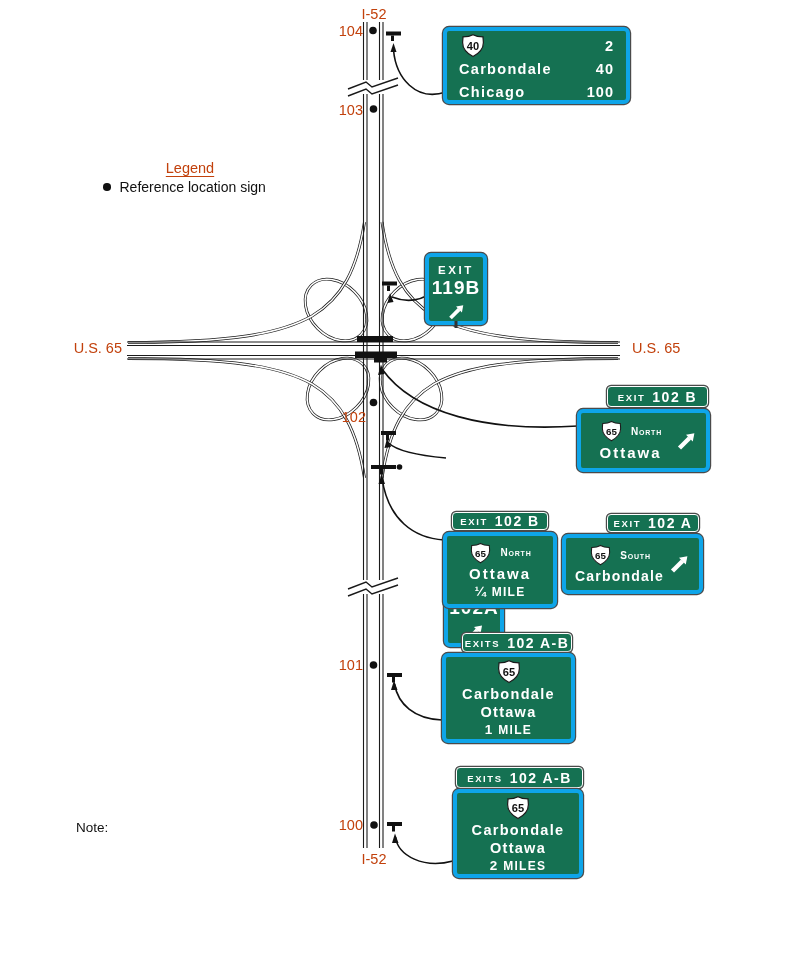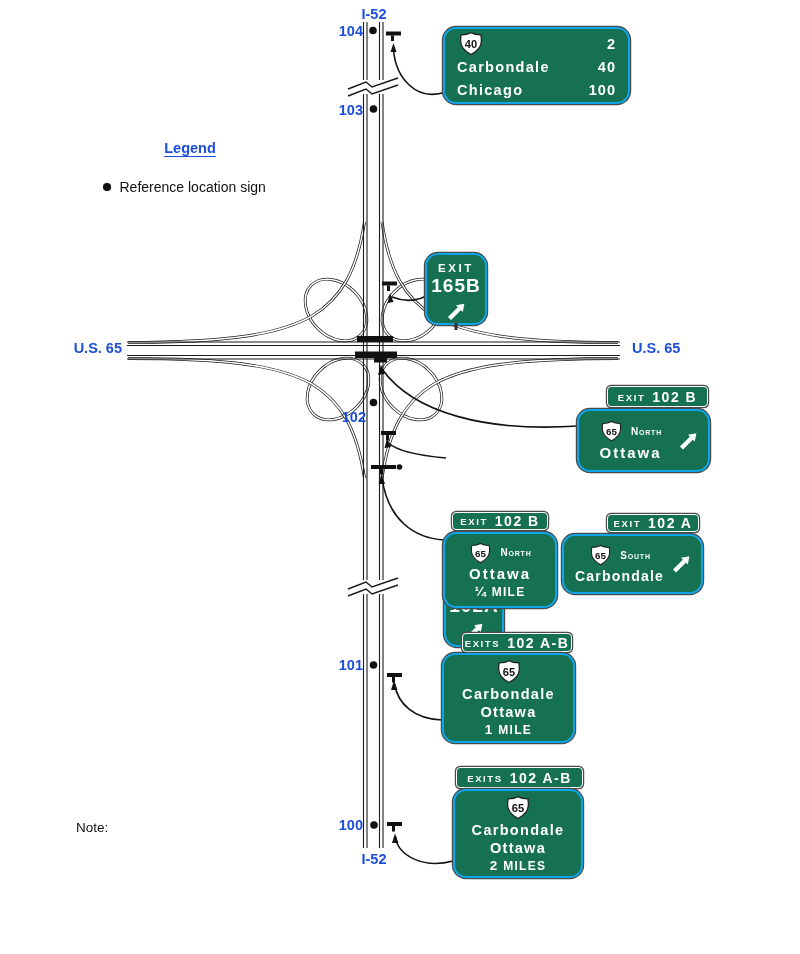--- a/index.html
+++ b/index.html
@@ -5,26 +5,26 @@
   html,body{margin:0;padding:0;background:#fff;}
   body{width:800px;height:954px;position:relative;overflow:hidden;
        font-family:"Liberation Sans","DejaVu Sans",sans-serif;color:#111;}
   #diagram-svg{position:absolute;left:0;top:0;}
   .ro{fill:none;stroke:#1a1a1a;stroke-width:2.9;}
   .ri{fill:none;stroke:#fff;stroke-width:1.5;}
   .road{stroke:#1a1a1a;stroke-width:1.1;}
   .zig{fill:none;stroke:#1a1a1a;stroke-width:1.4;}
   .callout{fill:none;stroke:#111;stroke-width:1.6;}
   .ink{fill:#111;}
-  .lbl{position:absolute;font-size:14.5px;color:#1d4ed8;white-space:nowrap;font-weight:bold;}
+  .lbl{position:absolute;font-size:14.5px;color:#c2410c;white-space:nowrap;}
   .mile{width:30px;text-align:right;}
   .center{text-align:center;}
   
   .signc{position:absolute;}
-  .panel{background:var(--sign-green,#157152);border:2px solid #0ea5e9;border-radius:13px;
+  .panel{background:var(--sign-green,#157152);border:4px solid #0ea5e9;border-radius:6px;
          box-shadow:0 0 0 1.2px #4a4a4a;color:#fff;font-weight:700;box-sizing:border-box;position:relative;}
   .tab{display:flex;align-items:center;justify-content:center;gap:7px;
        background:var(--sign-green,#157152);border:1.6px solid #fff;border-radius:4px;
        box-shadow:0 0 0 1.2px #4a4a4a;color:#fff;box-sizing:border-box;}
   .tab .w{font-size:9.5px;font-weight:700;letter-spacing:1.6px;margin-top:1px;}
   .tab .n{font-size:14px;font-weight:700;letter-spacing:1.5px;}
   .drow{display:flex;justify-content:space-between;align-items:center;height:23px;padding:0 4px;}
   .dname{font-size:14.5px;letter-spacing:1.3px;}
   .dnum{font-size:14.5px;letter-spacing:1px;}
   .gore{display:flex;flex-direction:column;align-items:center;padding-top:7px;gap:1px;}
@@ -161,21 +161,21 @@
 <div class="lbl center" style="left:352px;top:851px;width:44px;">I-52</div>
 <div class="lbl" style="left:70px;top:340px;width:52px;text-align:right;">U.S. 65</div>
 <div class="lbl" style="left:632px;top:340px;">U.S. 65</div>
 
 <div class="lbl mile" style="left:333px;top:23px;">104</div>
 <div class="lbl mile" style="left:333px;top:102px;text-align:right;">103</div>
 <div class="lbl mile" style="left:336px;top:409px;">102</div>
 <div class="lbl mile" style="left:333px;top:657px;">101</div>
 <div class="lbl mile" style="left:333px;top:817px;">100</div>
 
-<div class="lbl center" style="left:150px;top:140px;width:80px;text-decoration:underline;text-underline-offset:3px;">Legend</div>
+<div class="lbl center" style="left:150px;top:160px;width:80px;text-decoration:underline;text-underline-offset:3px;">Legend</div>
 <div class="legend-item" style="left:103px;top:179px;">
   <span class="legend-dot"></span>
   <span>Reference location sign</span>
 </div>
 
 <div class="note" style="left:76px;top:820px;">
   <div>Note:</div>
 </div>
 
 <div class="signc panel" style="left:443px;top:27px;width:187px;height:77px;padding:3px 8px;">
@@ -191,21 +191,21 @@
     <span class="dnum">40</span>
   </div>
   <div class="drow">
     <span class="dname">Chicago</span>
     <span class="dnum">100</span>
   </div>
 </div>
 
 <div class="signc panel gore" style="left:425px;top:176px;width:62px;height:72px;">
   <div class="gword">EXIT</div>
-  <div class="gnum">165B</div>
+  <div class="gnum">119B</div>
   <svg class="garrow" viewBox="0 0 24 24">
     <path d="M4 20 L15.5 8.5" stroke="#fff" stroke-width="5" fill="none"></path>
       <polygon points="21,3 19.2,12.6 11.4,4.8" fill="#fff"></polygon>
   </svg>
   <div class="gpost"></div>
 </div>
 
 <div class="signc" style="left:577px;top:386px;width:133px;">
   <div class="tab" style="width:101px;height:21px;margin-left:auto;margin-right:2px;">
     <span class="w">EXIT</span>

